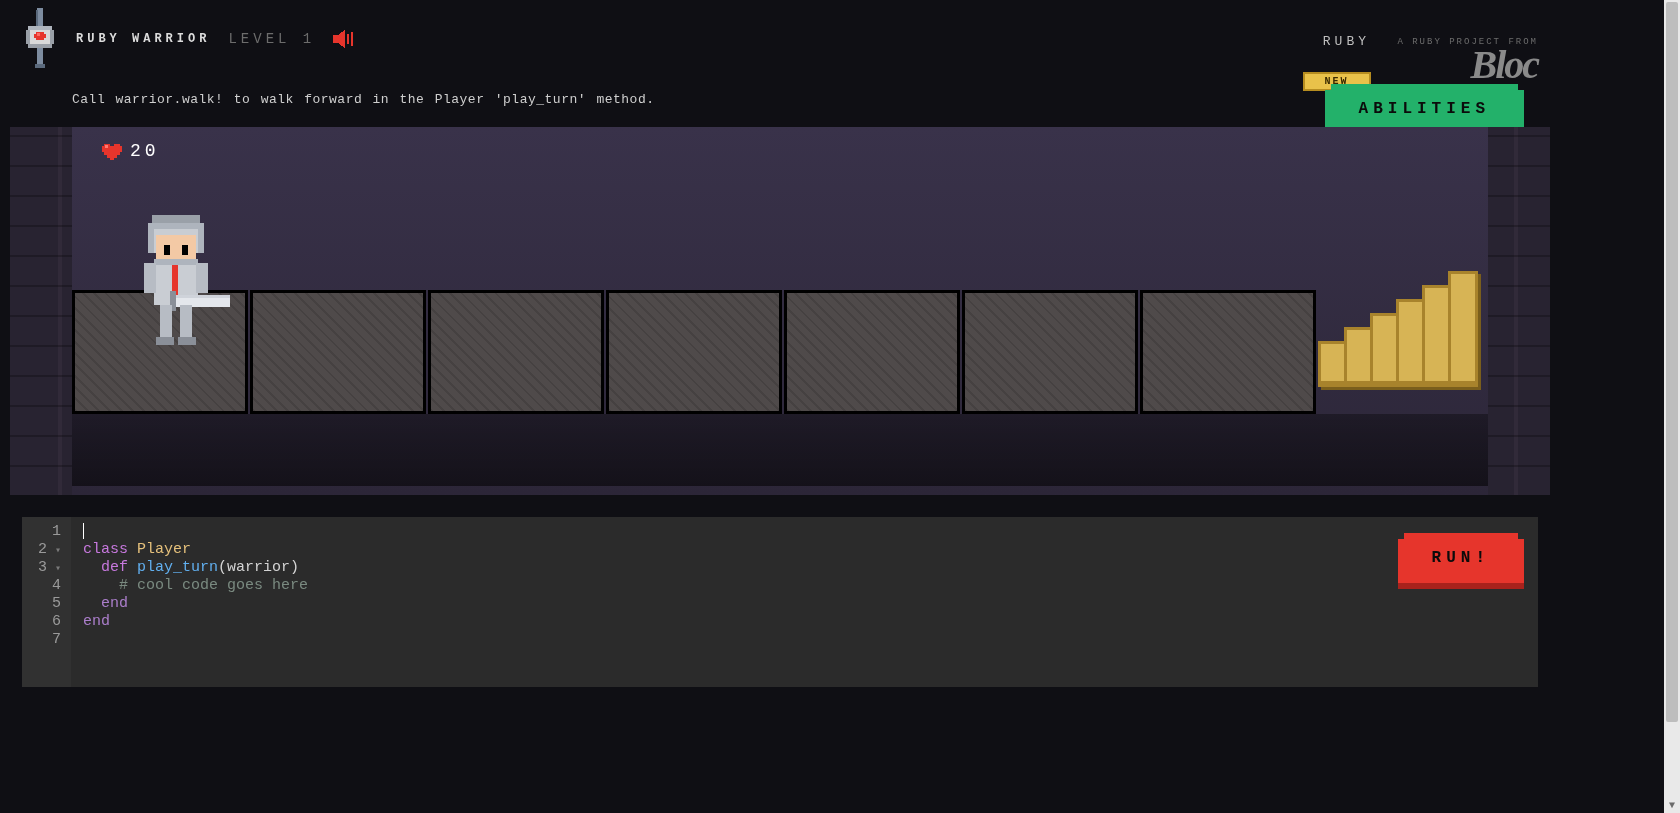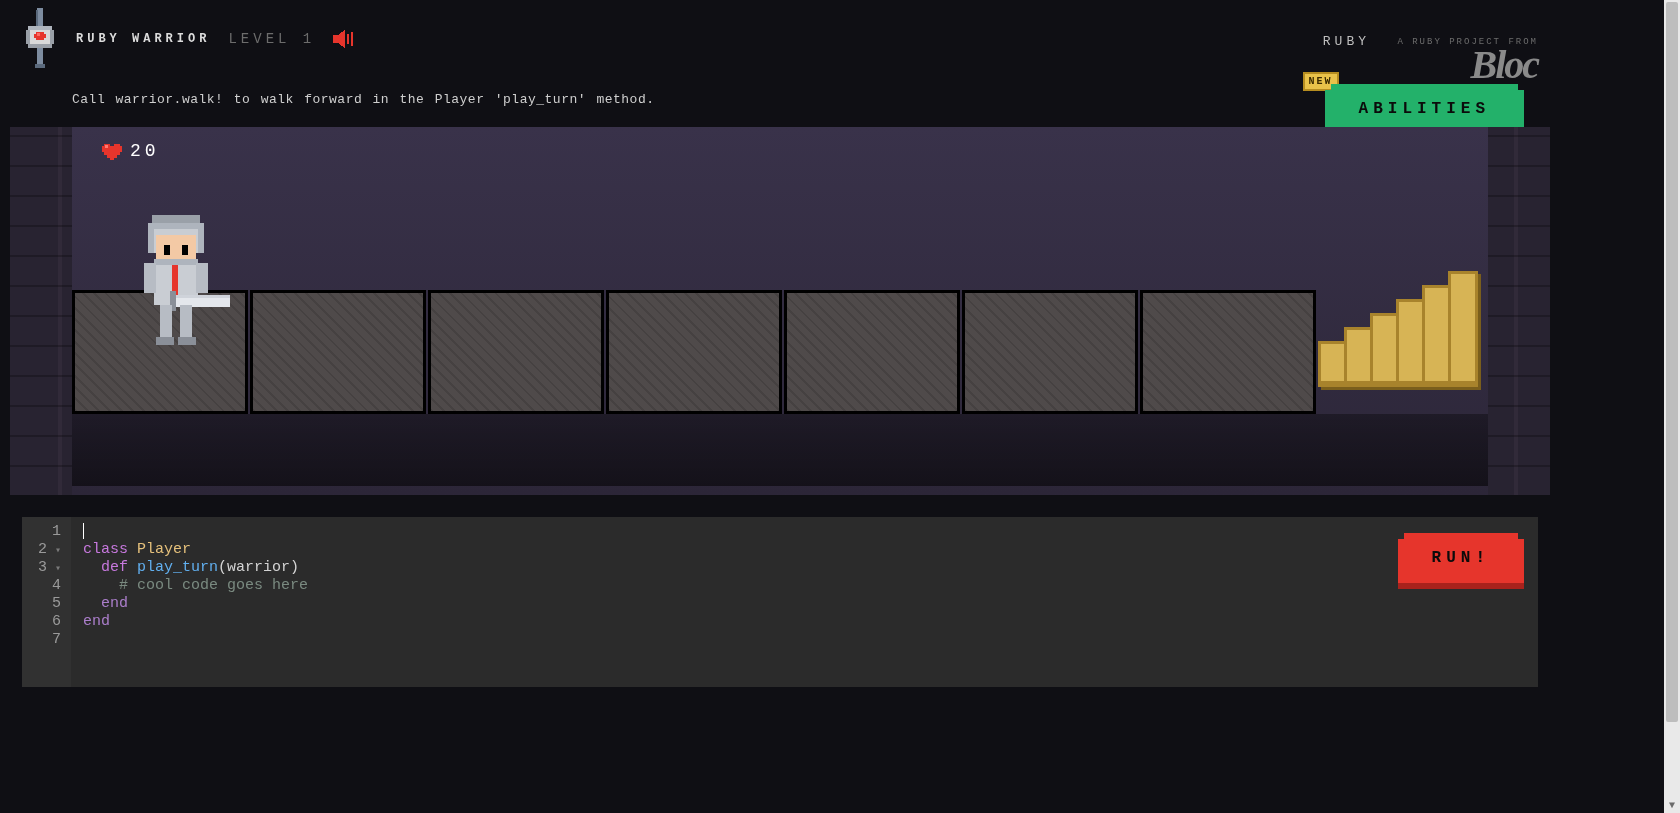--- a/index.html
+++ b/index.html
@@ -149,21 +149,21 @@
     right:42px;
     top:6px;
   }
   .badge-new{
     position:absolute;
     left:-28px;top:-12px;
     background:#e9c24a;
     color:#3a2a00;
     font-size:10px;
     letter-spacing:2px;
-    padding:2px 4px;
+    padding:2px 20px;
     border:2px solid #b68d20;
     font-weight:bold;
   }
   .btn-run{
     background:var(--red);
     box-shadow:0 6px 0 var(--red-dark),-6px 6px 0 var(--red-dark),6px 6px 0 var(--red-dark);
   }
   .btn-run::before{left:-6px;top:6px;bottom:0;height:auto;background:var(--red);}
   .btn-run::after{right:-6px;top:6px;bottom:0;height:auto;background:var(--red);}
 

